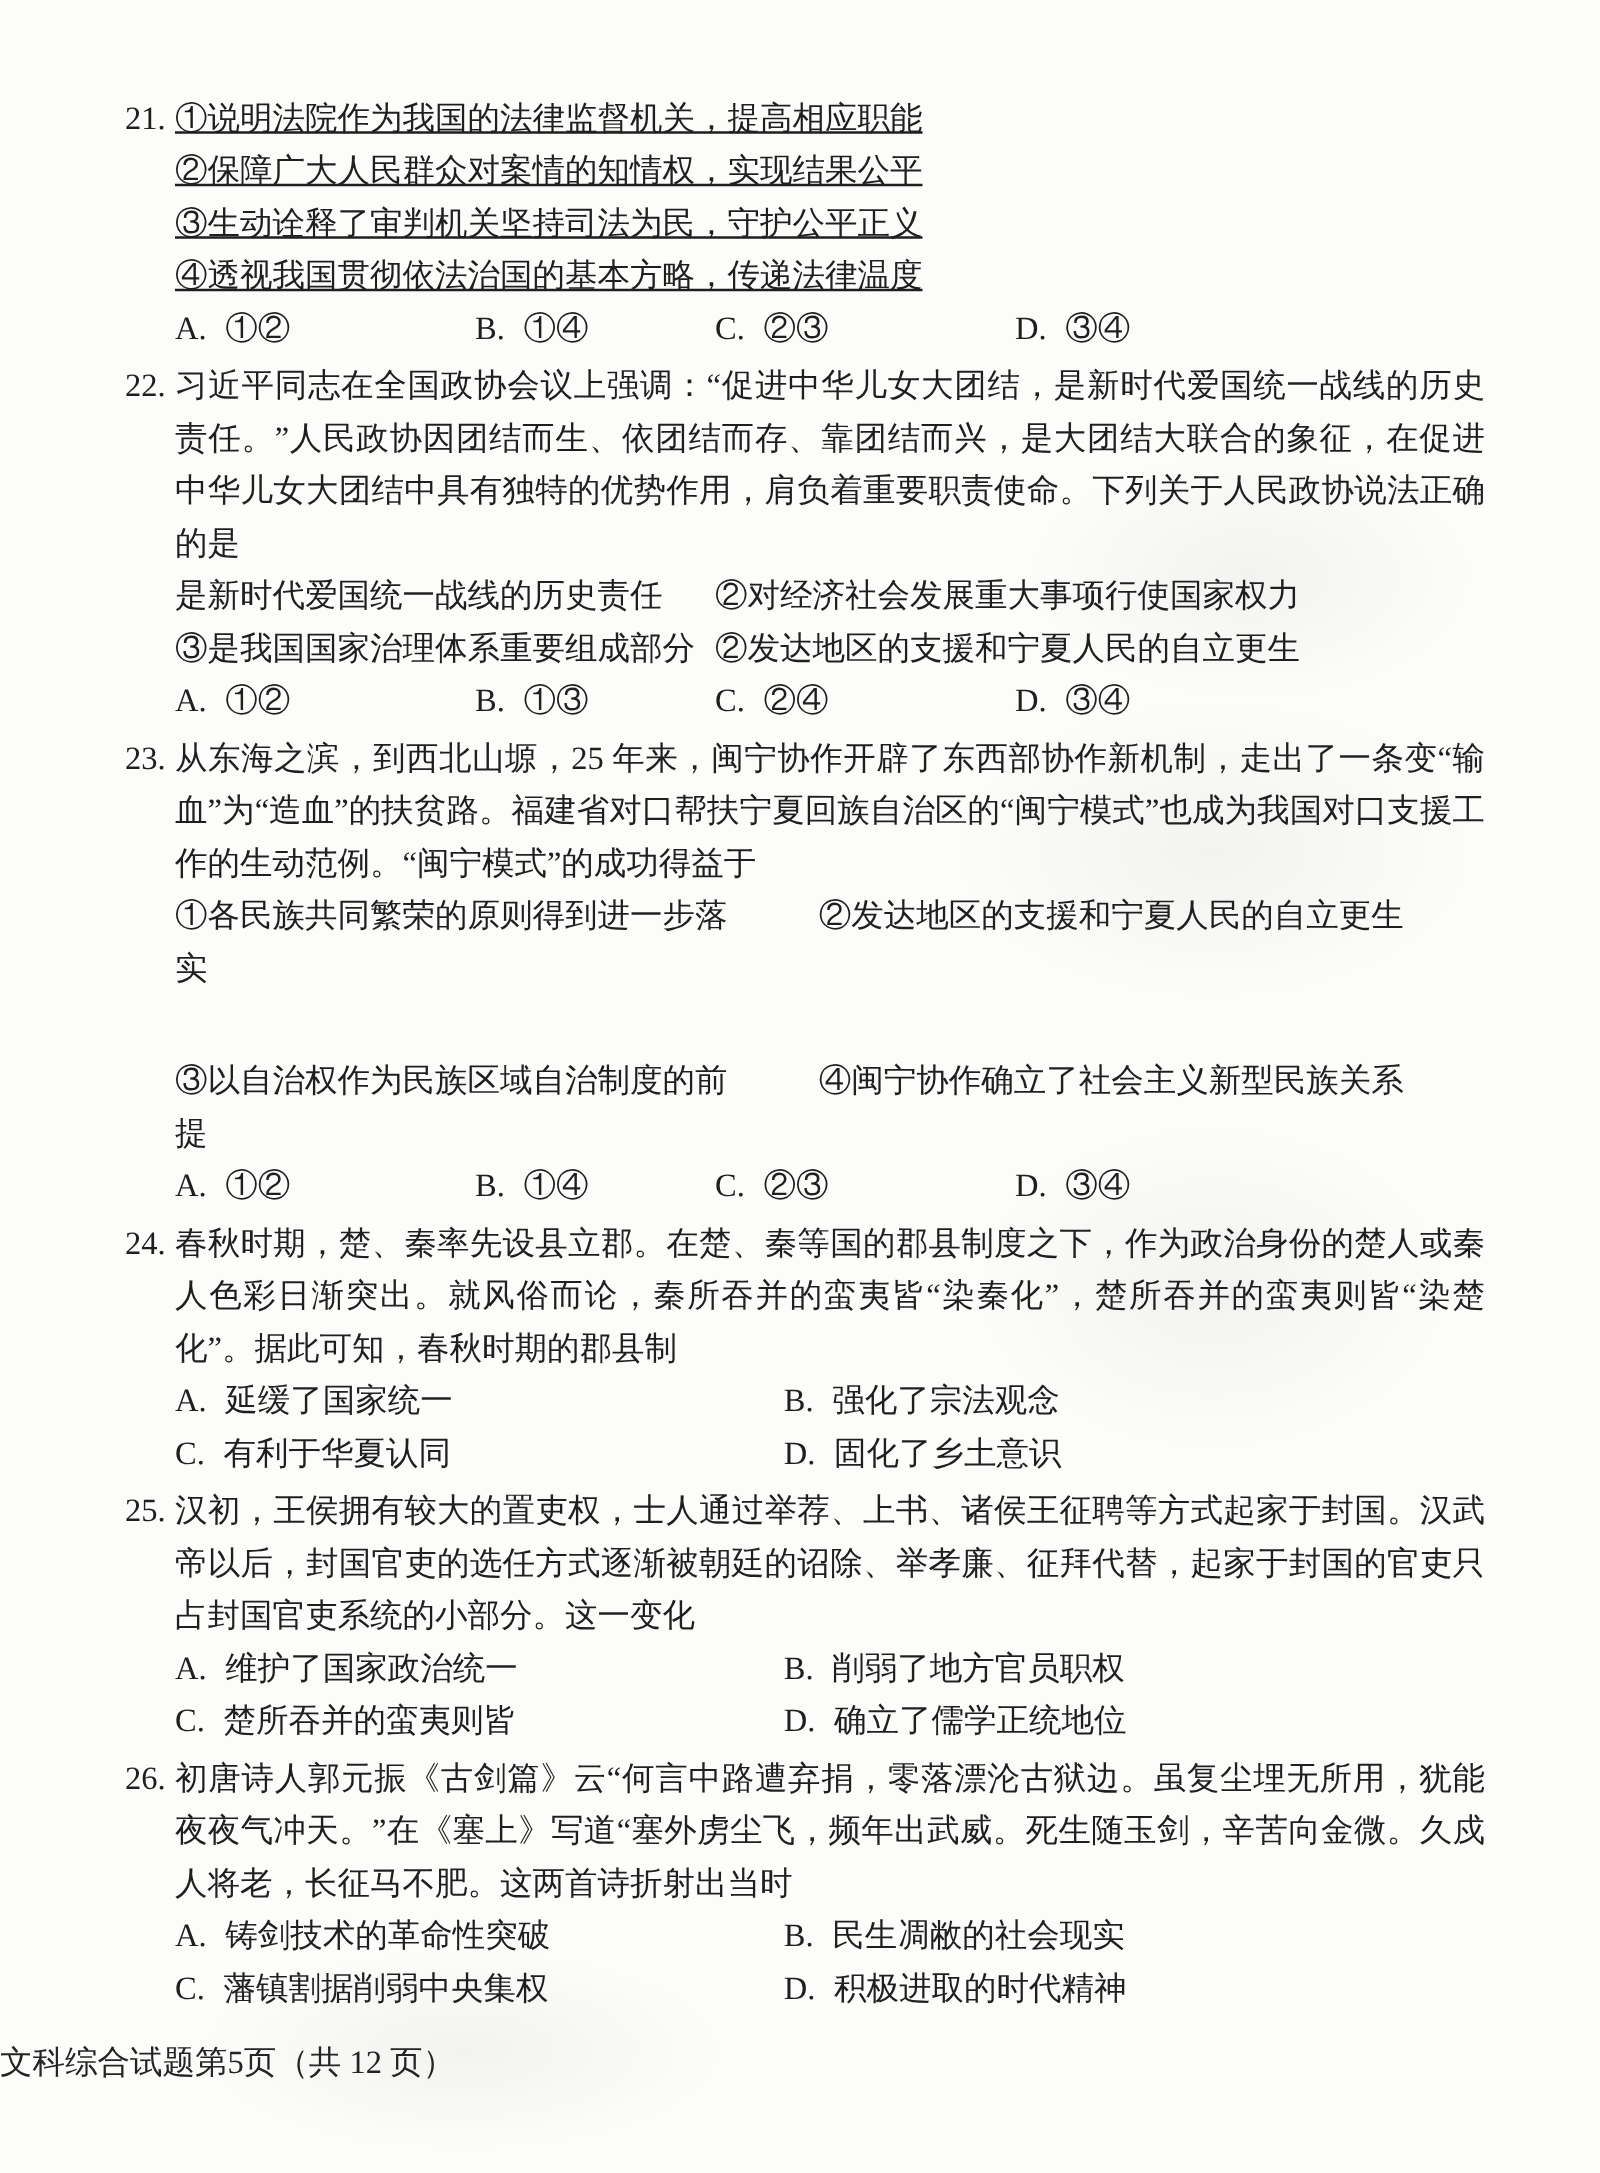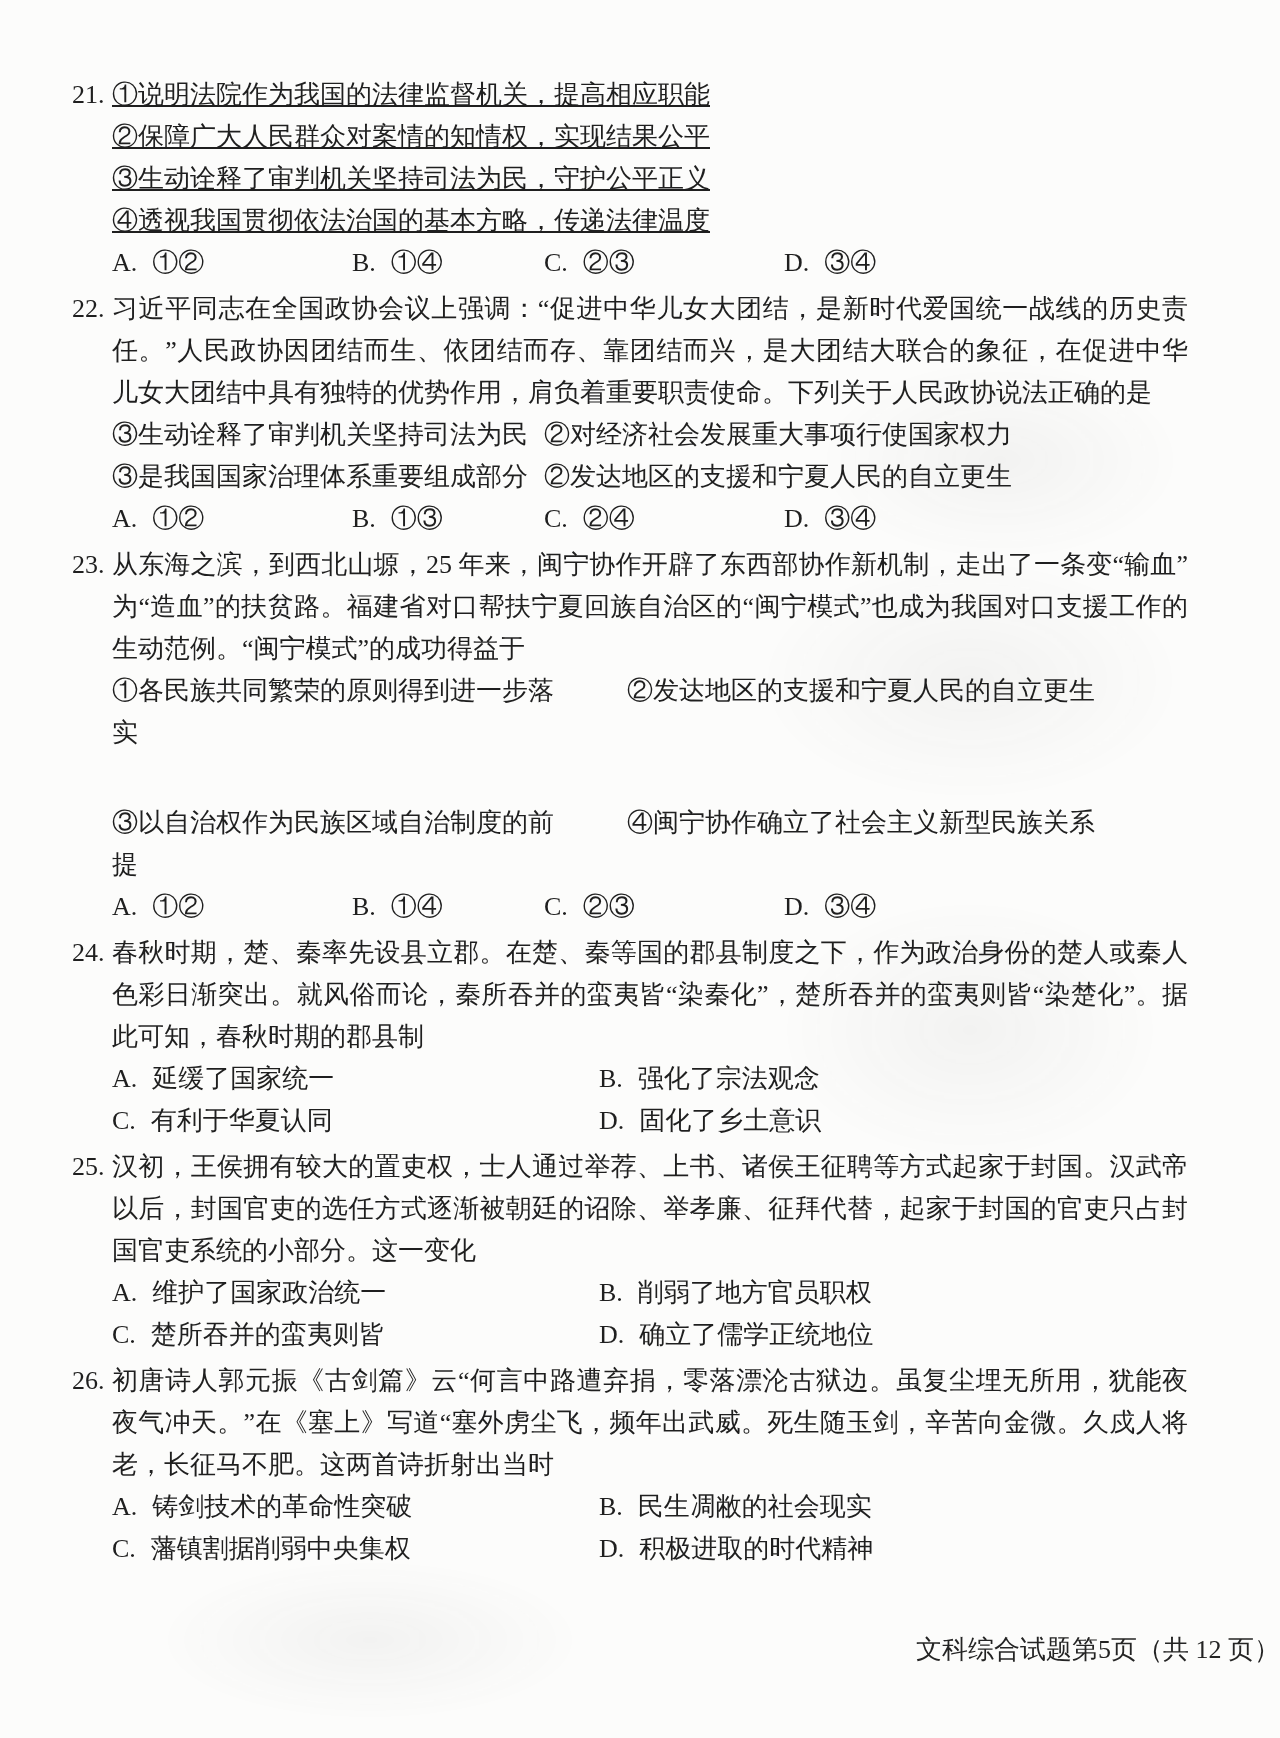--- a/index.html
+++ b/index.html
@@ -7,36 +7,36 @@
     position:relative;
     width:1280px;
     height:1738px;
     background:#fcfcfb;
     color:#1f1f1f;
     font-family:"Liberation Serif","DejaVu Serif",serif;
     font-size:26px;
     line-height:42px;
     overflow:hidden;
   }
-  .content{padding:74px 92px 0 72px;}
+  .content{padding:74px 92px 0 72px;margin-left:28px;}
   .question{position:relative;padding-left:40px;margin:0 0 4px 0;}
   .qnum{position:absolute;left:0;top:0;white-space:nowrap;}
   .stem{margin:0;text-align:justify;}
   .items-stack p{margin:0;text-decoration:underline;}
   .items-grid{display:grid;}
   .grid-q22{grid-template-columns:432px 1fr;}
   .grid-q23{grid-template-columns:467px 1fr;gap:48px;}
   .items-grid p{margin:0;}
   .choices-row{display:grid;grid-template-columns:240px 192px 240px 1fr;}
   .choices-grid{display:grid;grid-template-columns:487px 1fr;}
   .choice{white-space:nowrap;}
   .choice .cl{margin-right:15px;}
   .footer{
     position:absolute;left:0;right:0;top:1629px;
-    text-align:right;font-size:26px;color:#242424;
+    text-align:left;font-size:26px;color:#242424;
   }
   
   .artifact{
     position:absolute;border-radius:50%;
     background:radial-gradient(closest-side,rgba(70,70,70,0.05),rgba(70,70,70,0.0));
     filter:blur(2px);
     pointer-events:none;
   }
   .a1{left:820px;top:360px;width:360px;height:200px;}
   .a2{left:760px;top:560px;width:420px;height:240px;}
@@ -67,21 +67,21 @@
         <span class="choice"><span class="cl">B.</span><span class="ct">①④</span></span>
         <span class="choice"><span class="cl">C.</span><span class="ct">②③</span></span>
         <span class="choice"><span class="cl">D.</span><span class="ct">③④</span></span>
       </div>
     </section>
 
     <section class="question">
       <span class="qnum">22.</span>
       <p class="stem">习近平同志在全国政协会议上强调：“促进中华儿女大团结，是新时代爱国统一战线的历史责任。”人民政协因团结而生、依团结而存、靠团结而兴，是大团结大联合的象征，在促进中华儿女大团结中具有独特的优势作用，肩负着重要职责使命。下列关于人民政协说法正确的是</p>
       <div class="items-grid grid-q22">
-        <p>③生动诠释了审判机关坚持司法为民</p>
+        <p>是新时代爱国统一战线的历史责任</p>
         <p>②对经济社会发展重大事项行使国家权力</p>
         <p>③是我国国家治理体系重要组成部分</p>
         <p>②发达地区的支援和宁夏人民的自立更生</p>
       </div>
       <div class="choices-row">
         <span class="choice"><span class="cl">A.</span><span class="ct">①②</span></span>
         <span class="choice"><span class="cl">B.</span><span class="ct">①③</span></span>
         <span class="choice"><span class="cl">C.</span><span class="ct">②④</span></span>
         <span class="choice"><span class="cl">D.</span><span class="ct">③④</span></span>
       </div>

